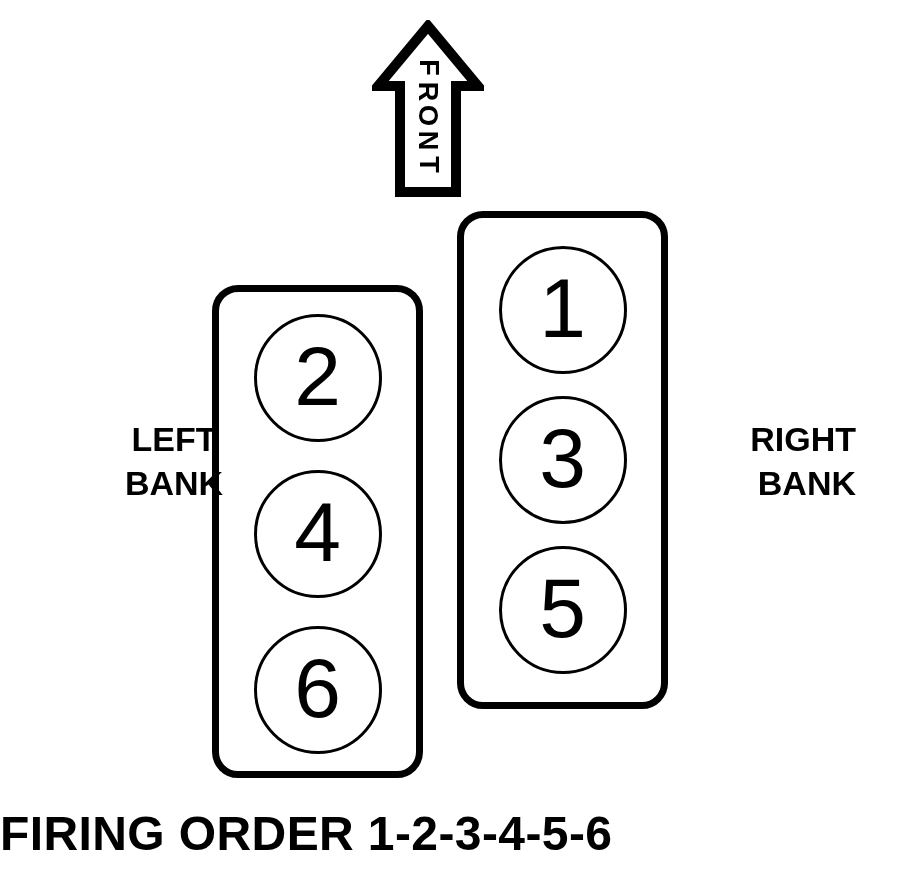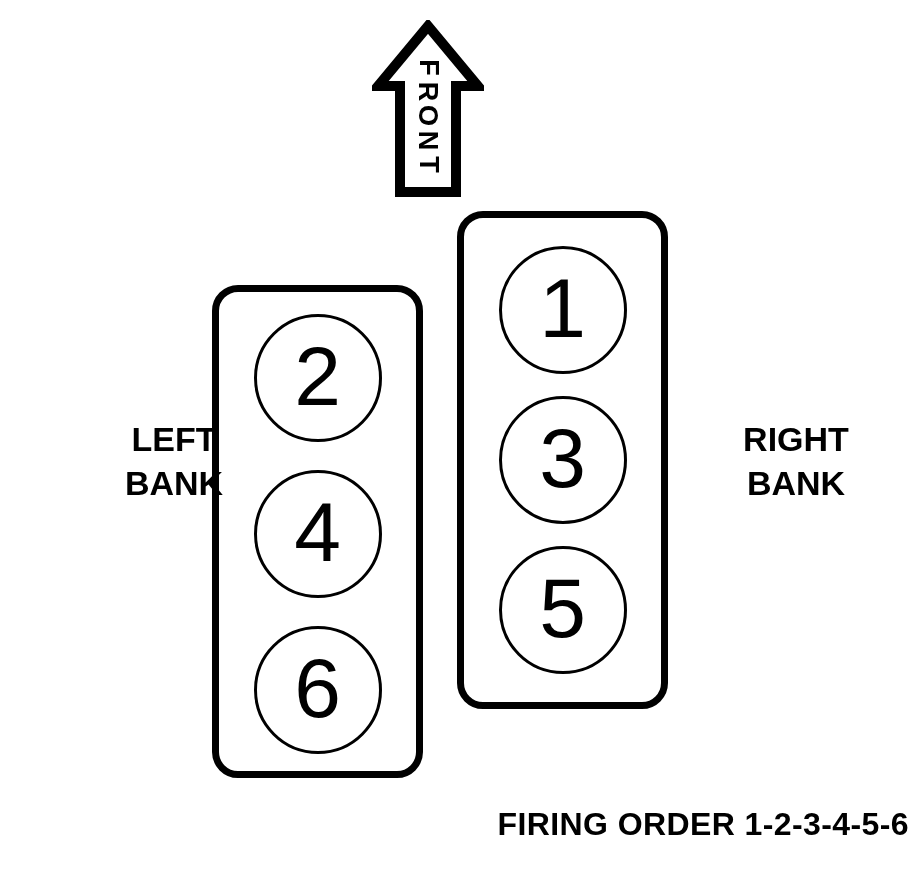--- a/index.html
+++ b/index.html
@@ -118,33 +118,33 @@
   }
   #label-left-bank {
     left: 84px;
     top: 418px;
     text-align: center;
     width: 100px;
   }
   #label-right-bank {
     left: 696px;
     top: 418px;
-    text-align: center;
+    text-align: right;
     width: 120px;
   }
   .bank-label .line2 { display: block; }
 
   
   #firing-order-caption {
     position: absolute;
     left: 0;
     top: 806px;
     width: 909px;
-    text-align: right;
-    font-size: 32px;
+    text-align: left;
+    font-size: 48px;
     font-weight: bold;
     color: #000000;
     letter-spacing: 0.4px;
     font-family: "Liberation Sans", sans-serif;
   }
 </style>
 </head>
 <body>
 
 <div id="diagram-root">

